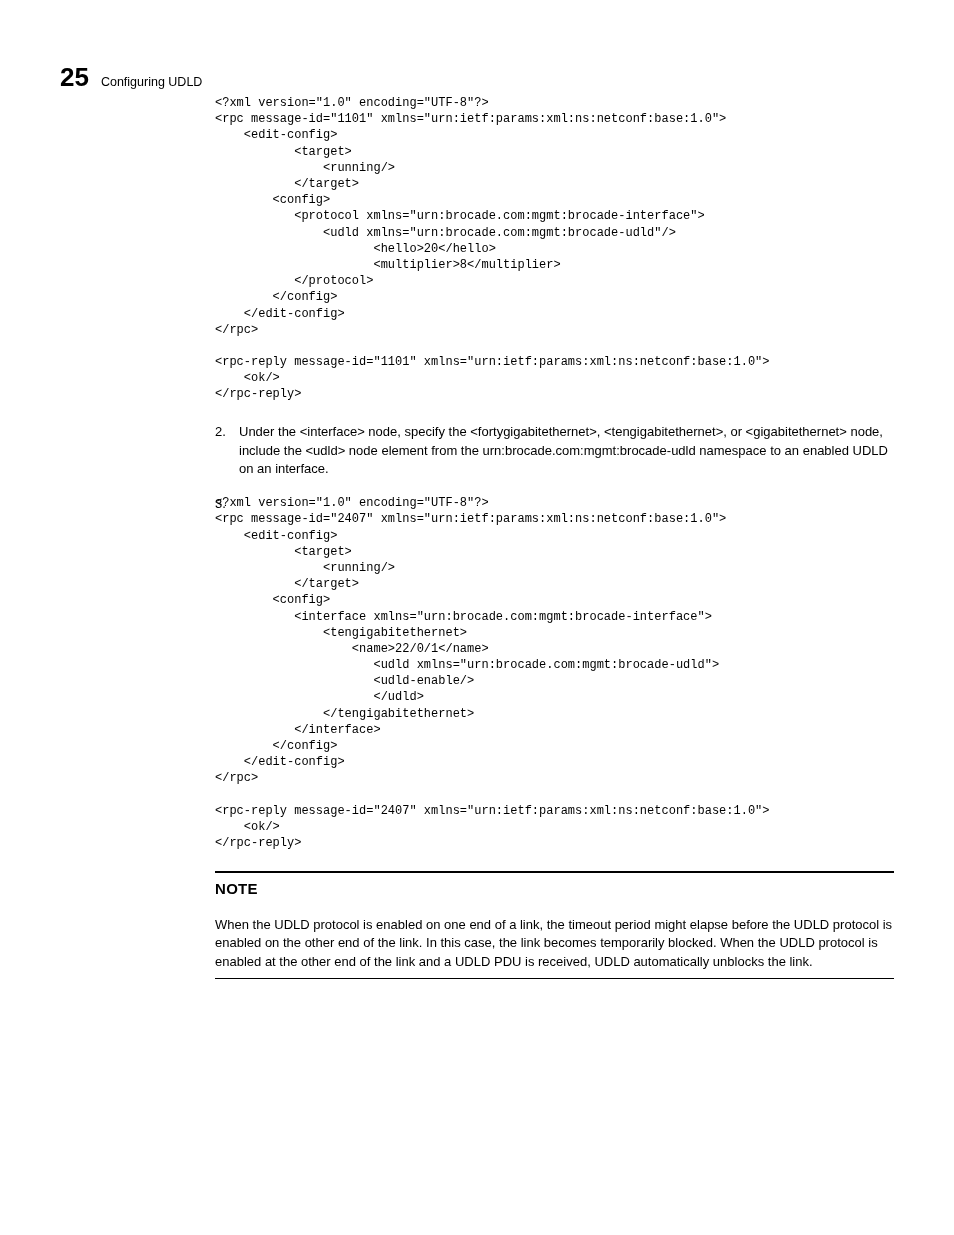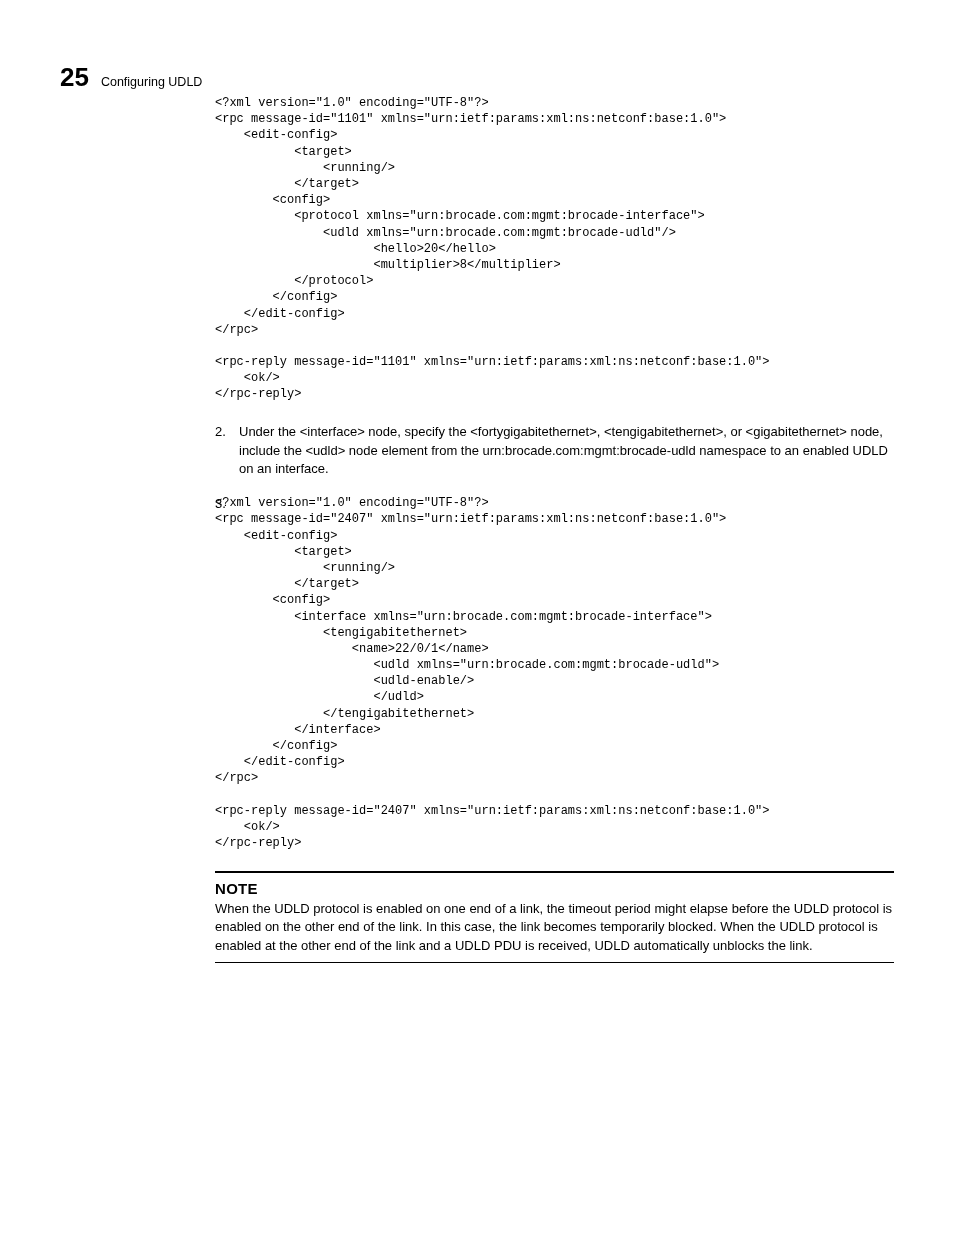--- a/index.html
+++ b/index.html
@@ -64,21 +64,21 @@
   }
   .note-label {
     font-weight: bold;
     font-size: 15px;
     font-family: Arial, Helvetica, sans-serif;
     letter-spacing: 0.3px;
   }
   .note-body {
     font-size: 13px;
     line-height: 1.45;
-    margin: 0 0 6px 0;
+    margin: 16px 0 6px 0;
   }
   .note-rule-bottom {
     border: 0;
     border-top: 1px solid #000;
     margin: 6px 0 0 0;
   }
 </style>
 </head>
 <body>
 

